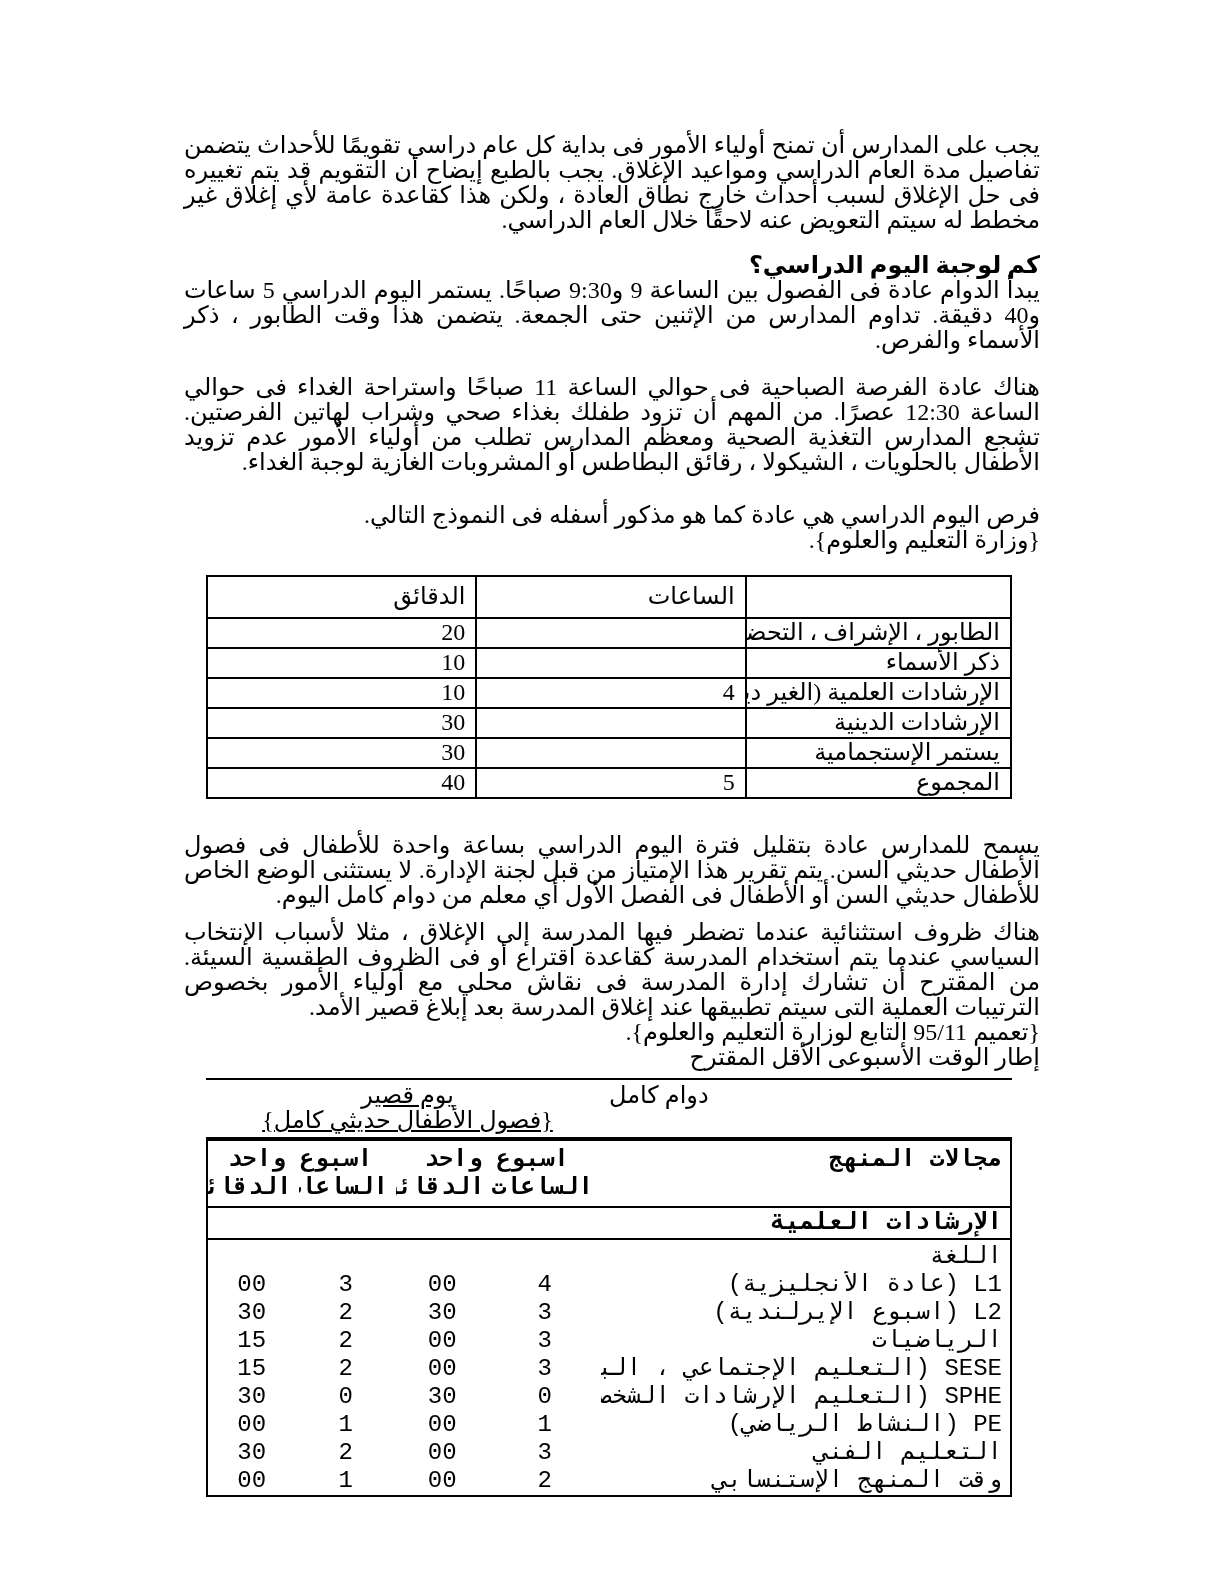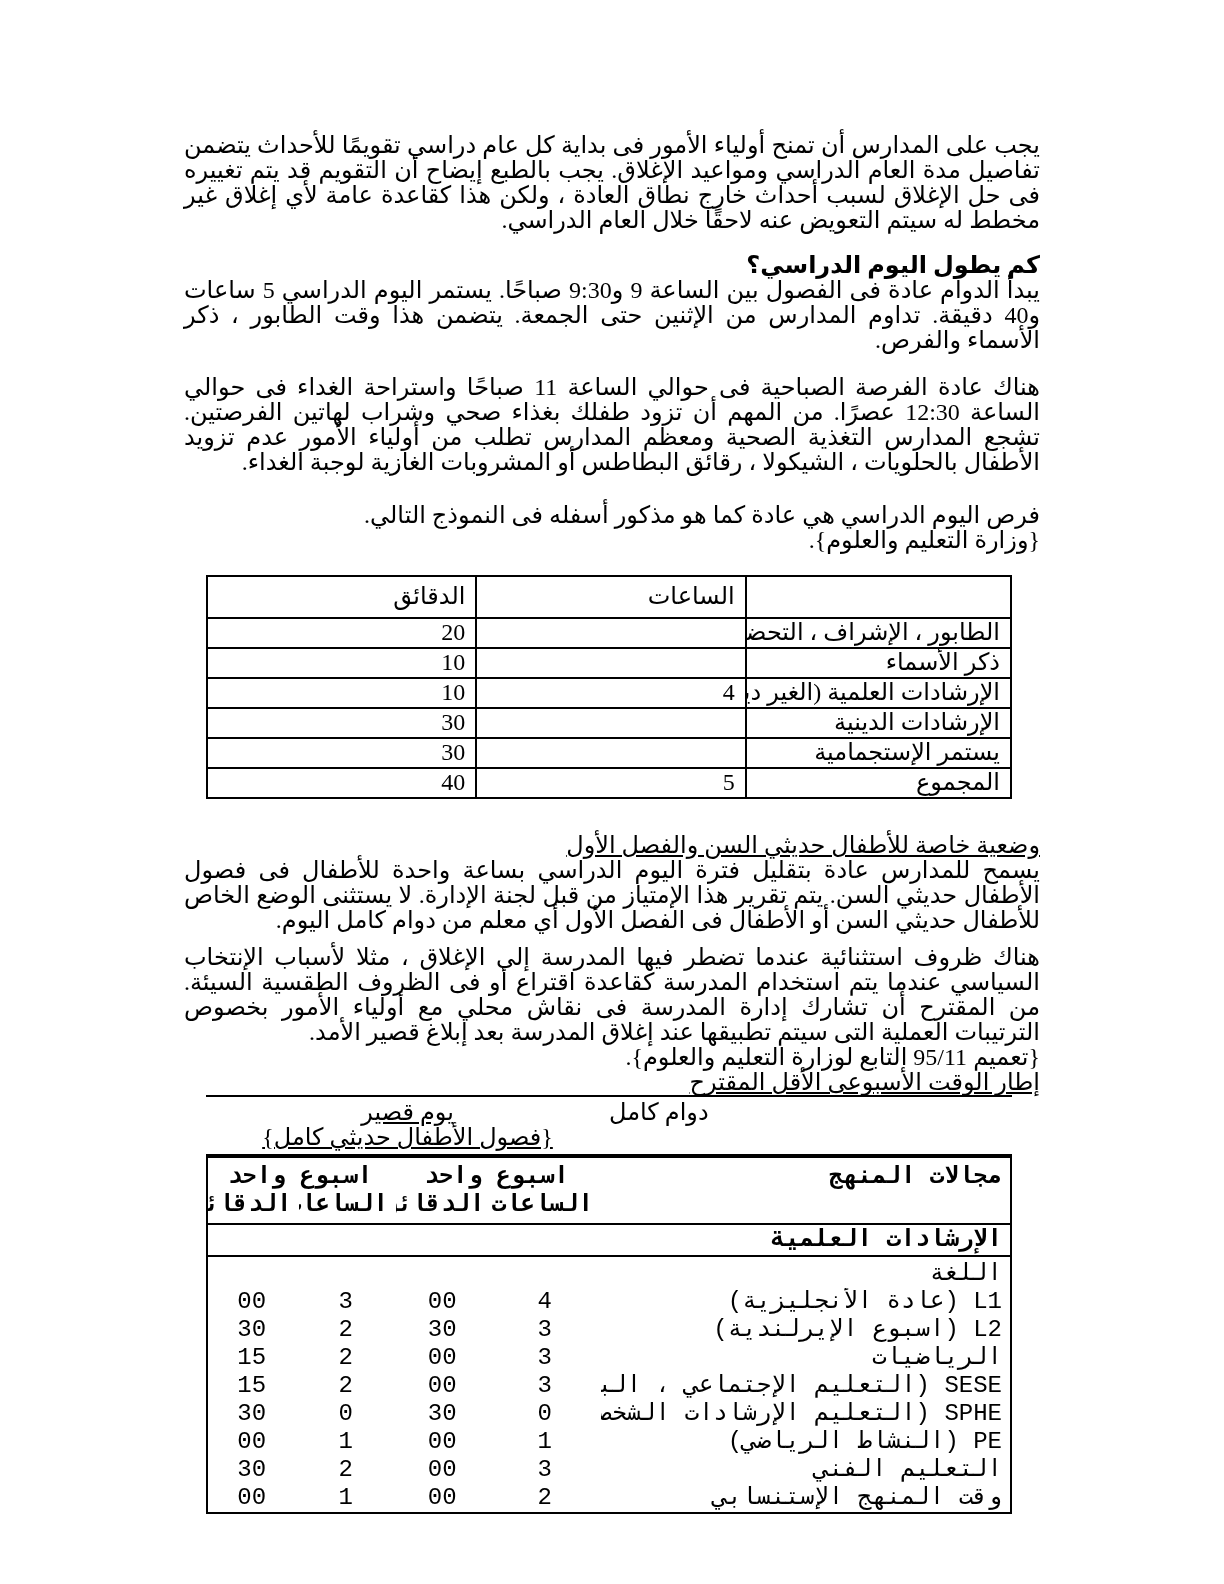--- a/index.html
+++ b/index.html
@@ -11,21 +11,21 @@
     direction:rtl;
     color:#000;
     font-family:"Liberation Serif","DejaVu Sans",serif;
     font-size:24px;
     line-height:25px;
   }
   .para{ text-align:justify; margin:0; }
   .rline{ text-align:right; margin:0; }
   .bold{ font-weight:bold; }
   .underline{ text-decoration:underline; }
-  .mb8{text-decoration:underline;} .mb12{margin-bottom:12px;} .mb16{margin-bottom:16px;}
+  .mb8{margin-bottom:8px;} .mb12{margin-bottom:12px;} .mb16{margin-bottom:16px;}
   .mb20{margin-bottom:20px;} .mb22{margin-bottom:22px;} .mb28{margin-bottom:28px;}
   .mb34{margin-bottom:34px;}
 
   
   table{ border-collapse:collapse; table-layout:fixed; width:806px; margin:0 28px 0 auto; }
   td{ overflow:hidden; white-space:nowrap; }
 
   
   .t1 td{
     border:2px solid #000;
@@ -57,21 +57,21 @@
   .t2 tr.body td{ height:24px; }
   .t2 tr.first-body td{ padding-top:4px; }
 </style>
 </head>
 <body>
 
 <div class="page">
 
   <p class="para mb20">يجب على المدارس أن تمنح أولياء الأمور فى بداية كل عام دراسي تقويمًا للأحداث يتضمن تفاصيل مدة العام الدراسي ومواعيد الإغلاق. يجب بالطبع إيضاح أن التقويم قد يتم تغييره فى حل الإغلاق لسبب أحداث خارج نطاق العادة ، ولكن هذا كقاعدة عامة لأي إغلاق غير مخطط له سيتم التعويض عنه لاحقًا خلال العام الدراسي.</p>
 
-  <div class="rline bold">كم يطول اليوم الدراسي؟</div>
+  <div class="rline bold">كم لوجبة اليوم الدراسي؟</div>
   <p class="para mb22">يبدأ الدوام عادة فى الفصول بين الساعة 9 و9:30 صباحًا. يستمر اليوم الدراسي 5 ساعات و40 دقيقة. تداوم المدارس من الإثنين حتى الجمعة. يتضمن هذا وقت الطابور ، ذكر الأسماء والفرص.</p>
 
   <p class="para mb28">هناك عادة الفرصة الصباحية فى حوالي الساعة 11 صباحًا واستراحة الغداء فى حوالي الساعة 12:30 عصرًا. من المهم أن تزود طفلك بغذاء صحي وشراب لهاتين الفرصتين. تشجع المدارس التغذية الصحية ومعظم المدارس تطلب من أولياء الأمور عدم تزويد الأطفال بالحلويات ، الشيكولا ، رقائق البطاطس أو المشروبات الغازية لوجبة الغداء.</p>
 
   <div class="rline">فرص اليوم الدراسي هي عادة كما هو مذكور أسفله فى النموذج التالي.</div>
   <div class="rline mb22">{وزارة التعليم والعلوم}.</div>
 
   <table class="t1 mb34">
     <colgroup>
         <col style="width:33%">
@@ -110,21 +110,20 @@
         <td>30</td>
       </tr>
       <tr>
         <td>المجموع</td>
         <td>5</td>
         <td>40</td>
       </tr>
     </tbody>
   </table>
 
-  <div class="rline underline">وضعية خاصة للأطفال حديثي السن والفصل الأول</div>
   <p class="para mb12">يسمح للمدارس عادة بتقليل فترة اليوم الدراسي بساعة واحدة للأطفال فى فصول الأطفال حديثي السن. يتم تقرير هذا الإمتياز من قبل لجنة الإدارة. لا يستثنى الوضع الخاص للأطفال حديثي السن أو الأطفال فى الفصل الأول أي معلم من دوام كامل اليوم.</p>
 
   <p class="para">هناك ظروف استثنائية عندما تضطر فيها المدرسة إلى الإغلاق ، مثلا لأسباب الإنتخاب السياسي عندما يتم استخدام المدرسة كقاعدة اقتراع أو فى الظروف الطقسية السيئة. من المقترح أن تشارك إدارة المدرسة فى نقاش محلي مع أولياء الأمور بخصوص الترتيبات العملية التى سيتم تطبيقها عند إغلاق المدرسة بعد إبلاغ قصير الأمد.</p>
   <div class="rline">{تعميم 95/11 التابع لوزارة التعليم والعلوم}.</div>
   <div class="rline mb8">إطار الوقت الأسبوعى الأقل المقترح</div>
 
   <div class="band mb16">
     <div class="sp"></div>
     <div class="full">دوام كامل</div>
     <div class="short">

